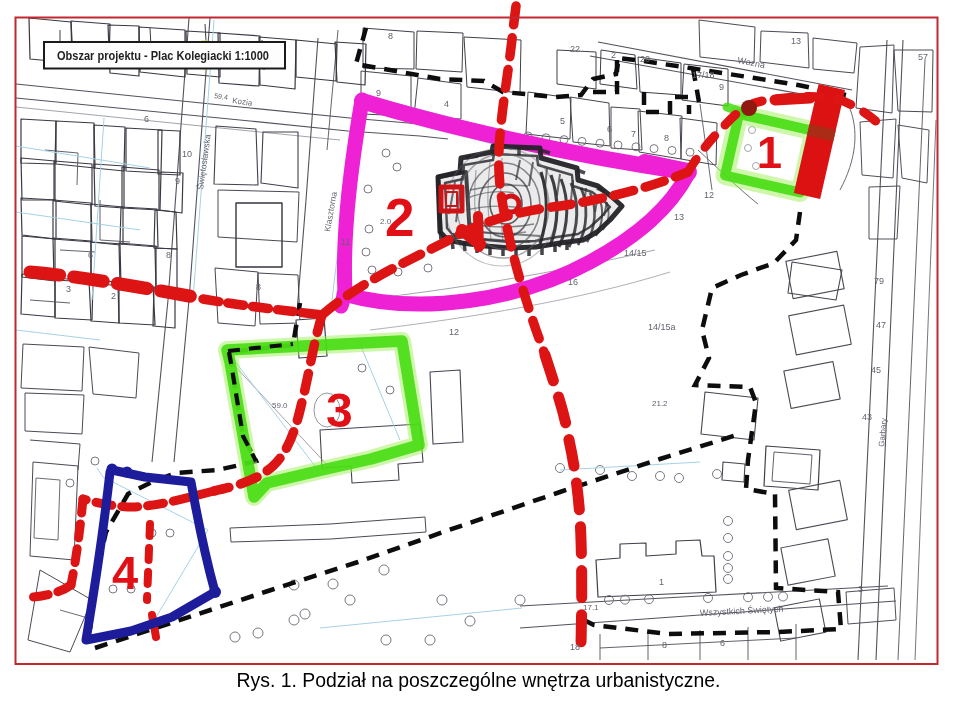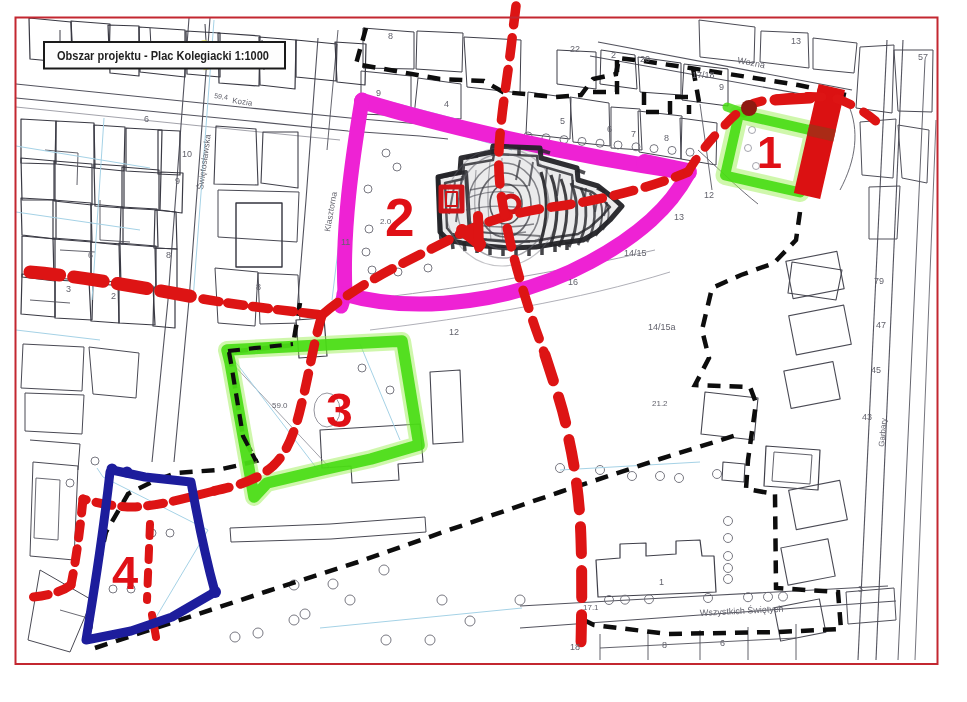--- a/index.html
+++ b/index.html
@@ -377,13 +377,14 @@
   </g>
 
   <g id="titlebox">
     <path d="M204,40 L206,70" stroke="#e6e670" stroke-width="5" opacity="0.8"></path>
     <rect x="44" y="42" width="241" height="26.5" fill="#fdfdfd" stroke="#1a1a1a" stroke-width="2"></rect>
     <text x="57" y="60" font-family="Liberation Sans,sans-serif" font-size="12.5" font-weight="bold" fill="#1f1f1f" textLength="212" lengthAdjust="spacingAndGlyphs">Obszar projektu - Plac Kolegiacki 1:1000</text>
   </g>
 
   <rect x="15.5" y="17.5" width="922" height="646.5" fill="none" stroke="#c32730" stroke-width="2"></rect>
 </svg>
+<div class="cap">Rys. 1. Podział na poszczególne wnętrza urbanistyczne.</div>
 </div>
 
 </body></html>

